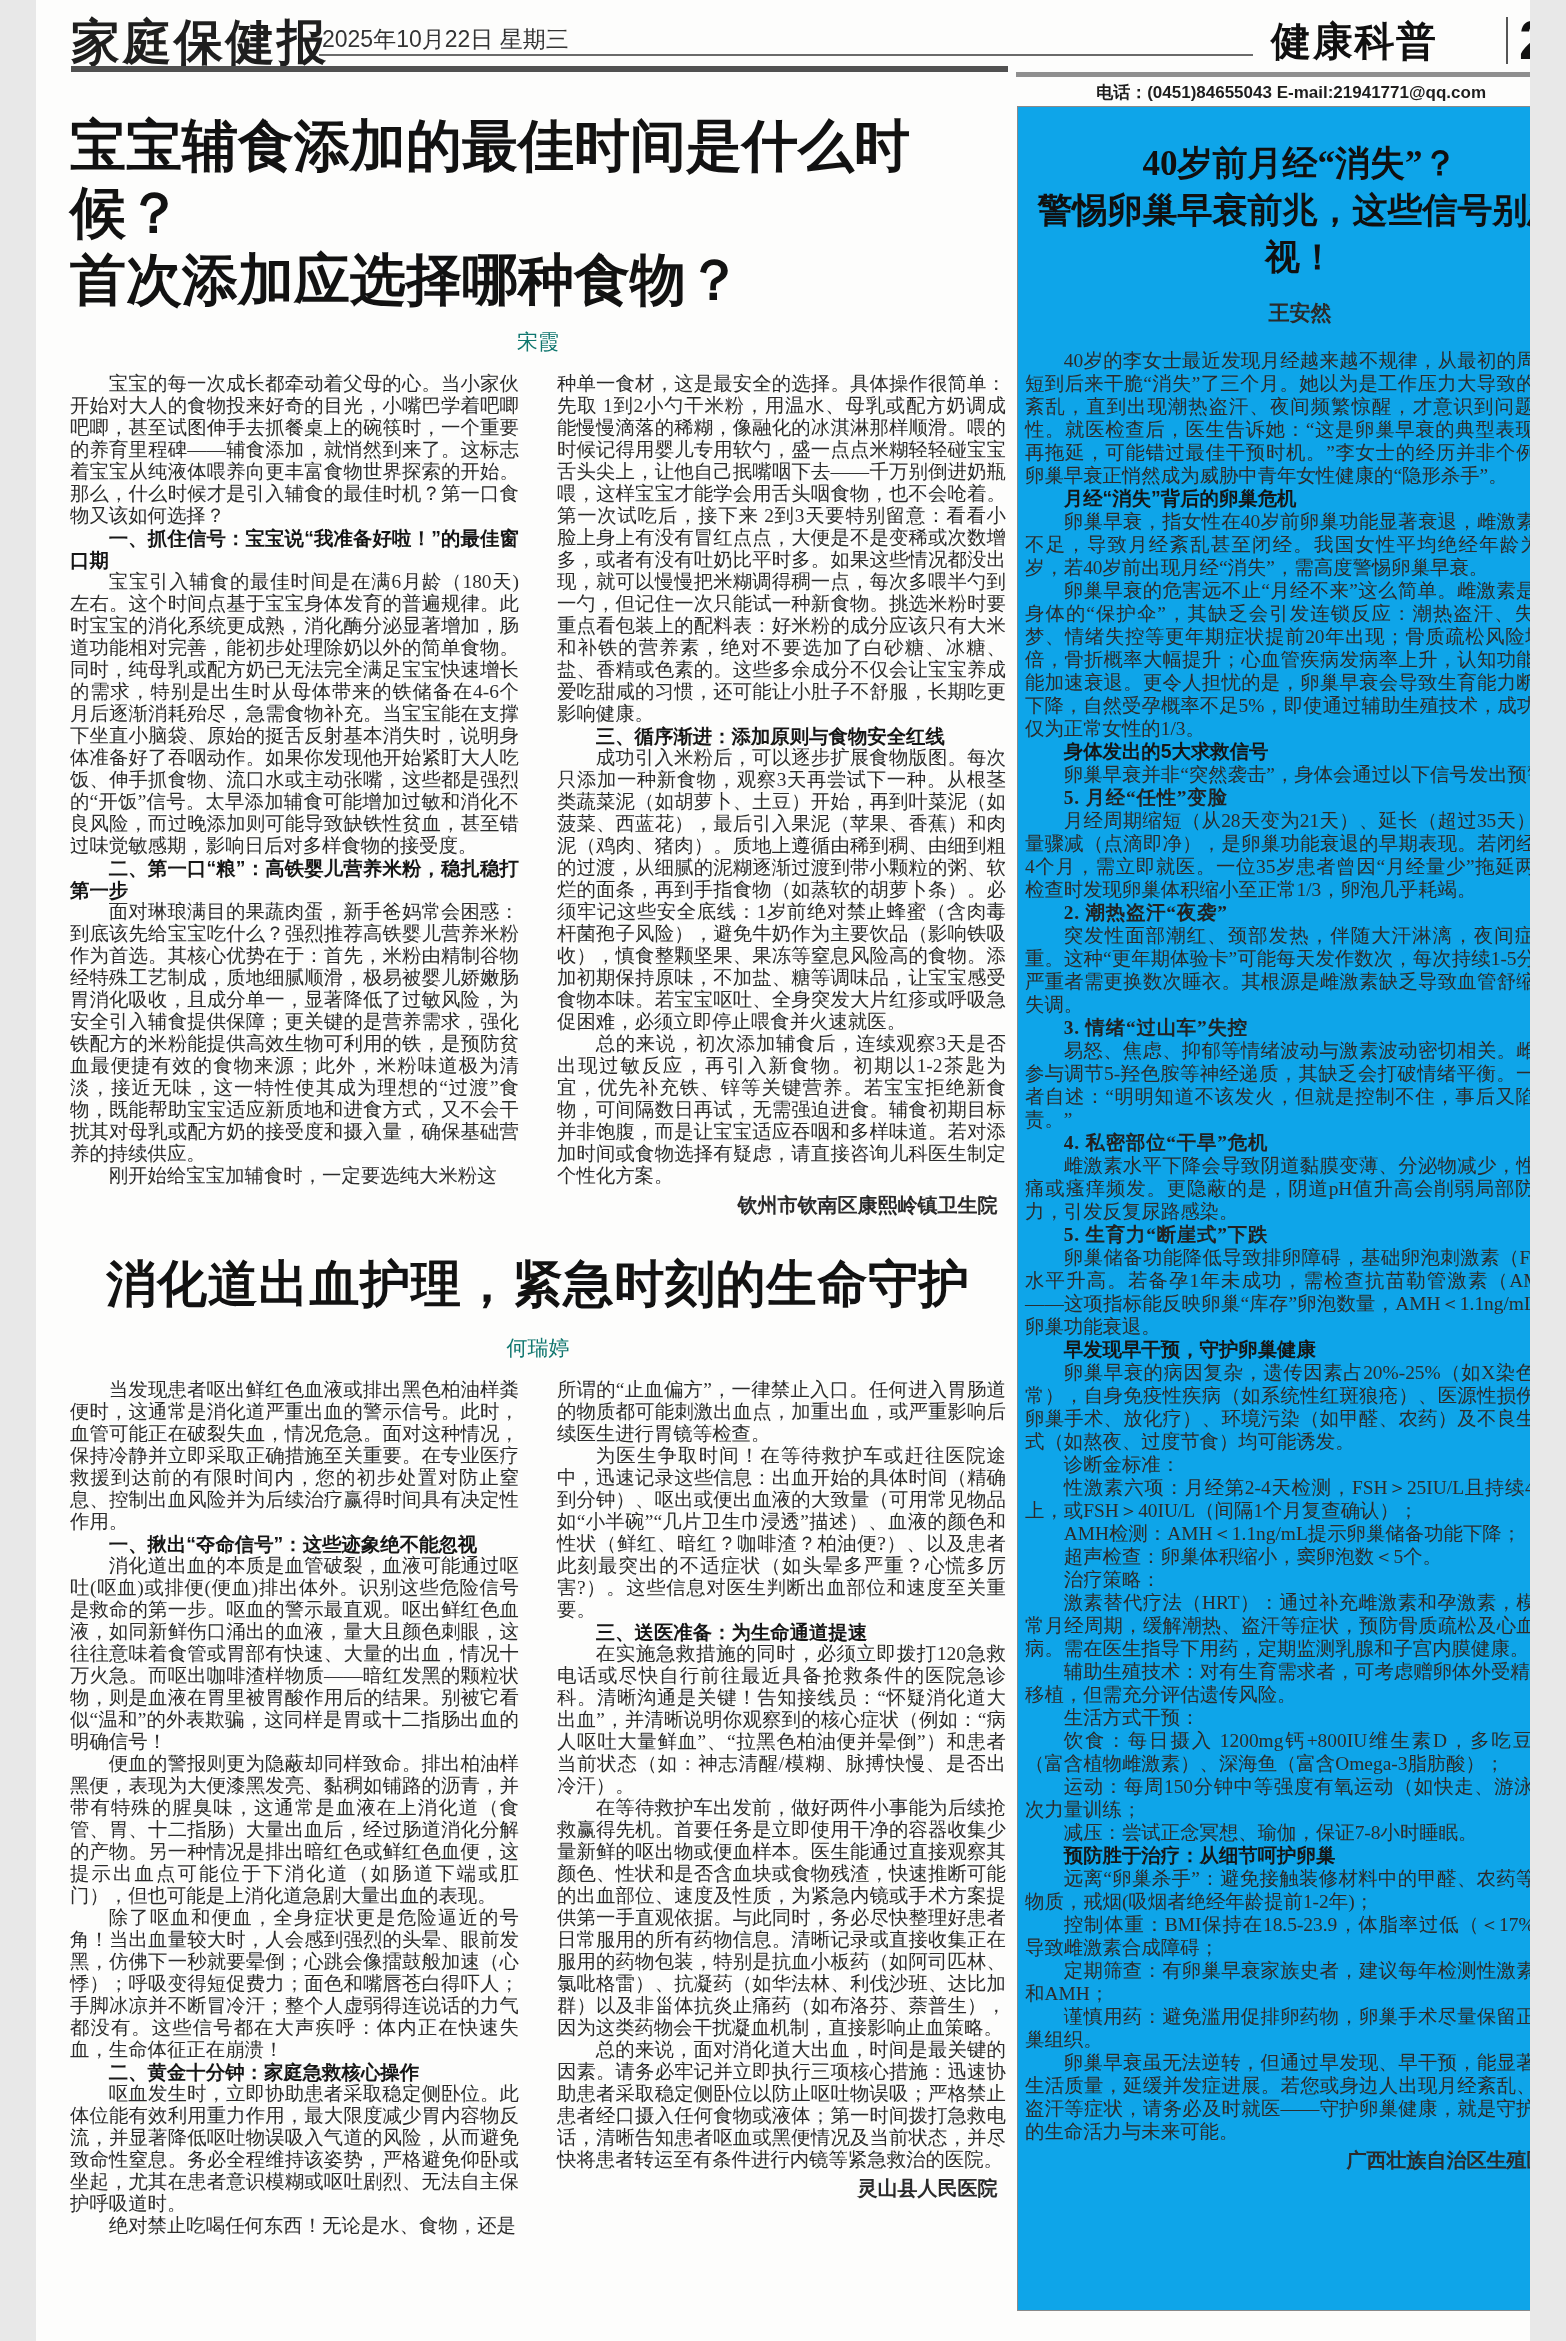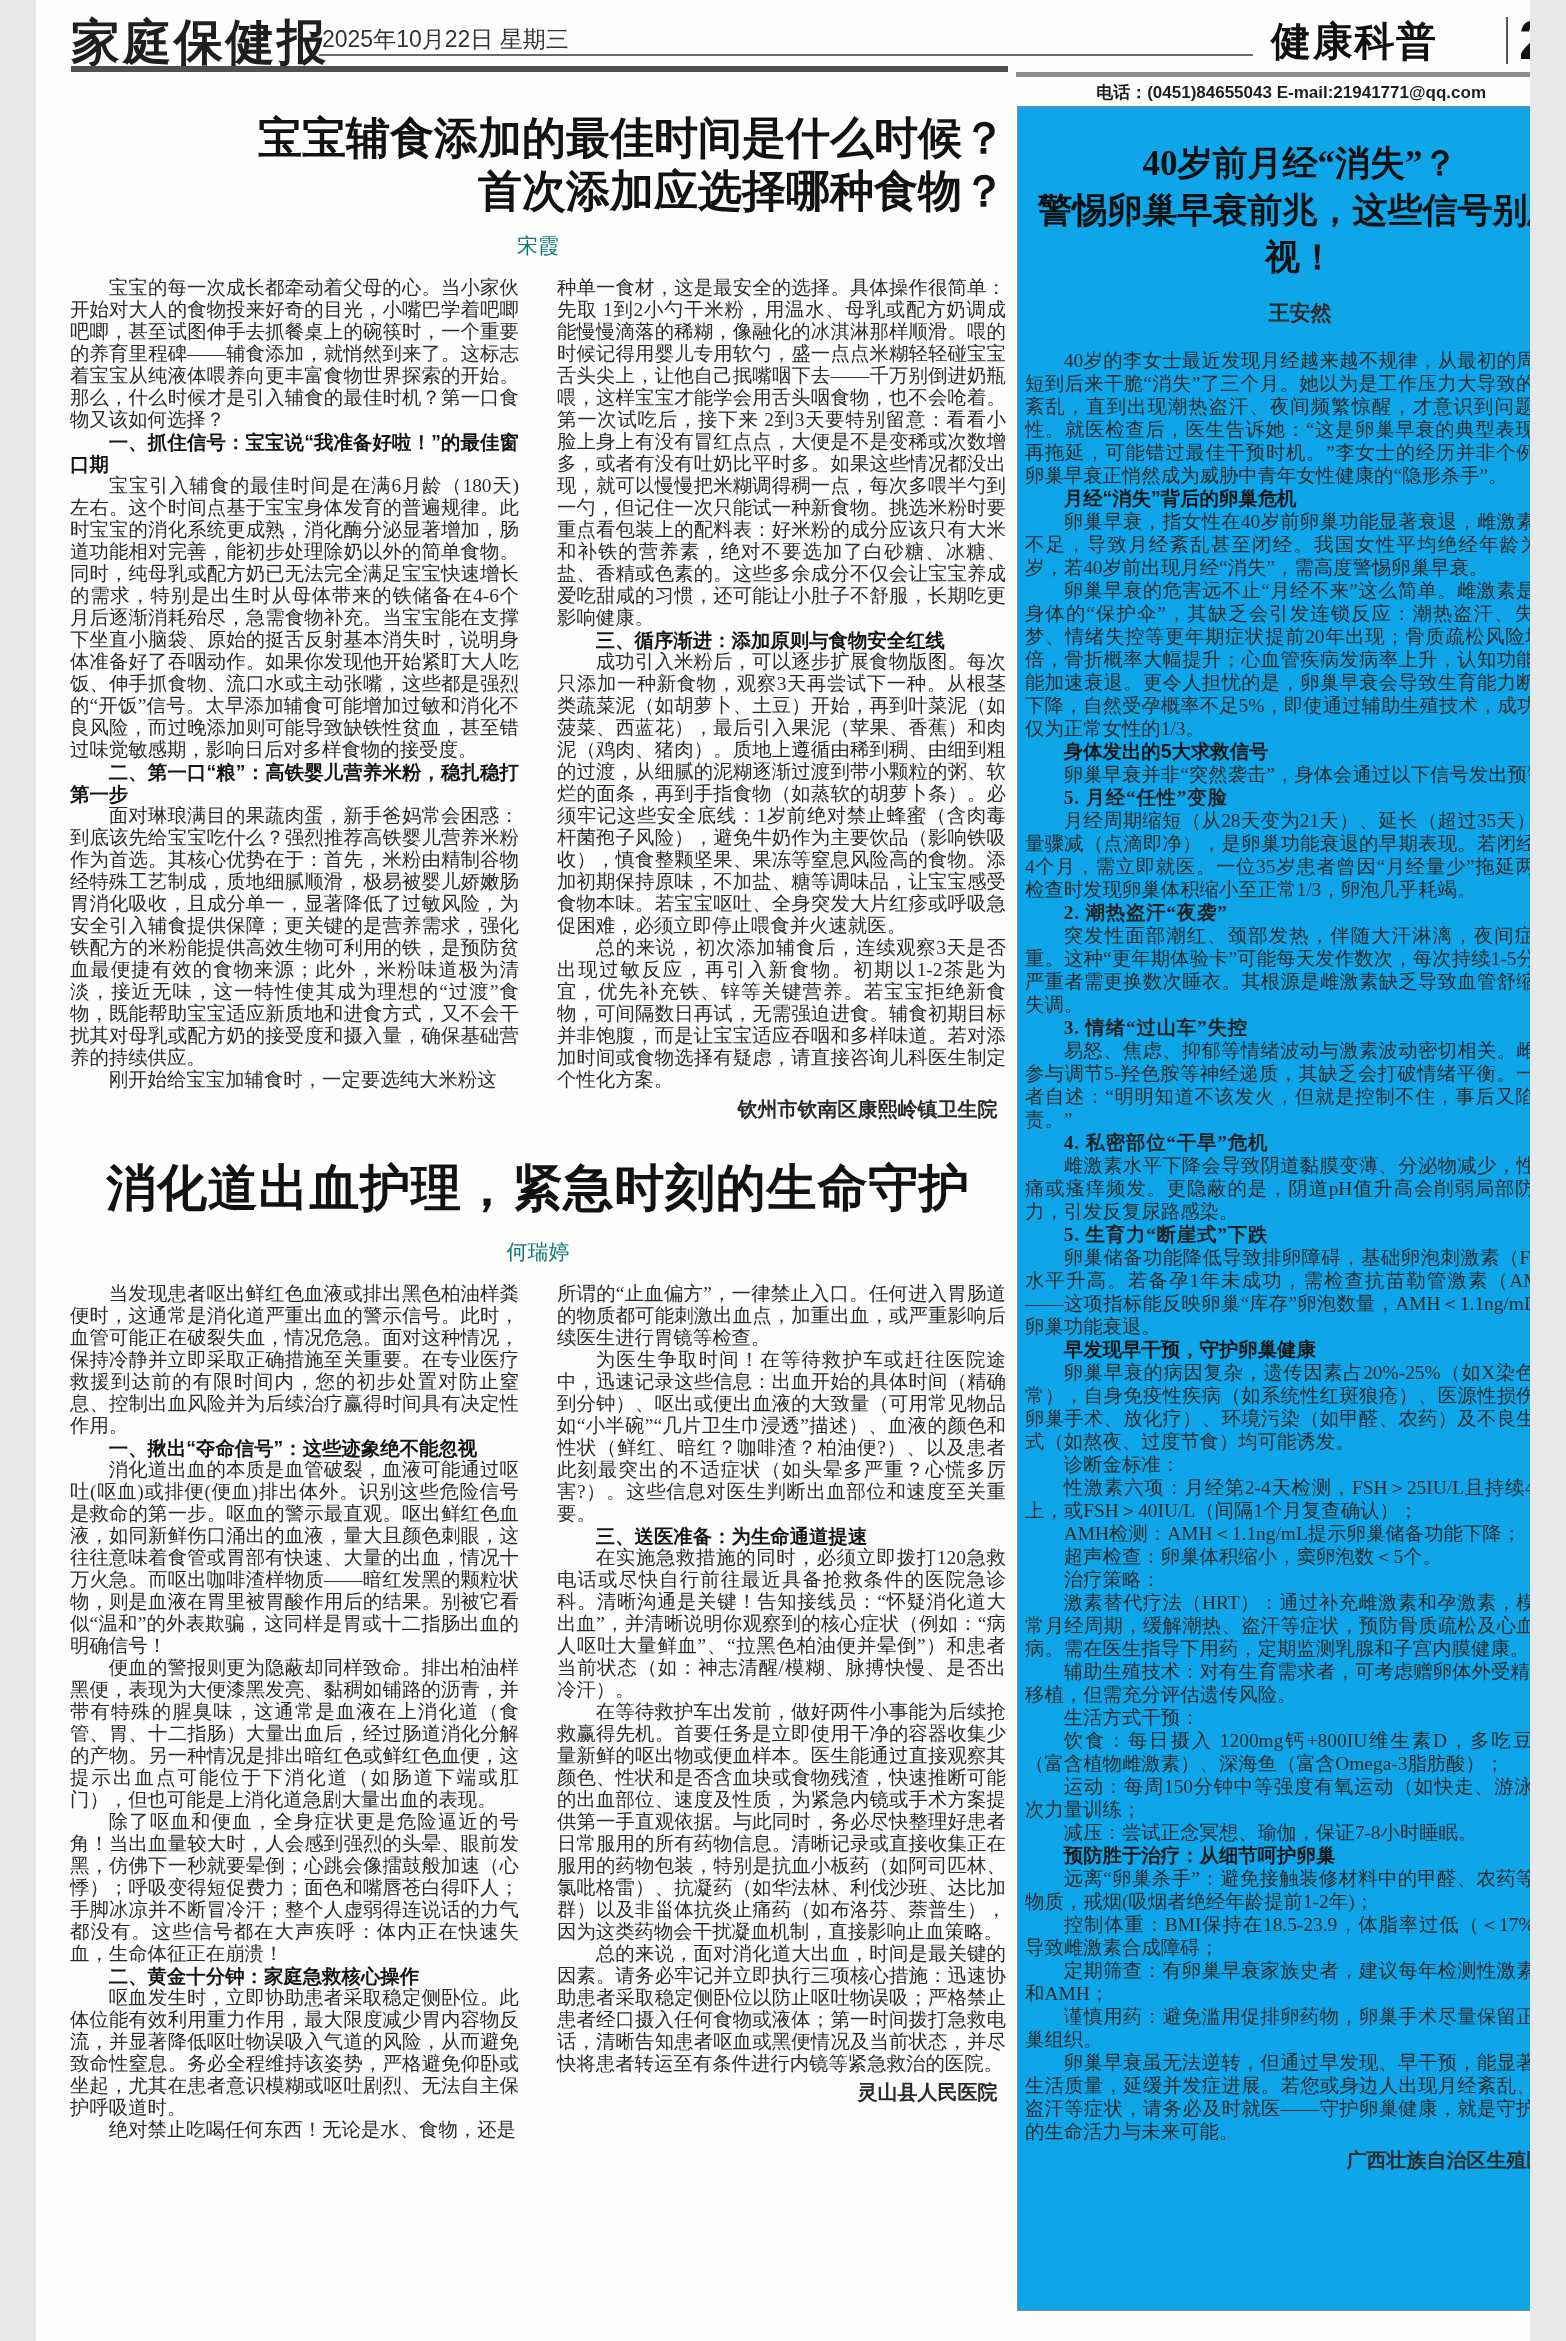--- a/index.html
+++ b/index.html
@@ -14,21 +14,21 @@
   .date-underline { position:absolute; left:283px; top:54px; width:934px; height:1.7px; background:#6a6a6a; }
   .hdr-bar-left  { position:absolute; left:35px;  top:66px; width:937px; height:5.9px; background:#515151; }
   .hdr-bar-right { position:absolute; left:980px; top:72px; width:582px; height:5px; background:#8f8f8f; }
   .section-title { position:absolute; left:1235px; top:13.5px; font-size:40px; font-weight:bold; color:#101010; letter-spacing:1.7px; }
   .pagenum-divider { position:absolute; left:1470px; top:17px; width:1.7px; height:47px; background:#555; }
   .page-number { position:absolute; left:1483px; top:7px; font-size:56px; font-weight:bold; font-family:"Liberation Sans", sans-serif; color:#111; }
   .contact { position:absolute; right:44px; top:81px; font-size:17px; font-weight:bold; color:#1d1d1d; font-family:"Liberation Sans", sans-serif; }
 
   
   .left-region { position:absolute; left:34px; top:108px; width:936px; }
-  .a-title1 { text-align:right; font-size:44px; font-weight:bold; line-height:1.2; color:#121212; margin:5px 0 0 0; }
+  .a-title1 { text-align:left; font-size:56px; font-weight:bold; line-height:1.2; color:#121212; margin:5px 0 0 0; }
   .a-title2 { text-align:center; font-size:50px; font-weight:bold; color:#121212; margin:16px; letter-spacing:0.8px; }
   .byline { text-align:center; font-size:21px; font-weight:normal; font-family:"Liberation Sans", sans-serif; color:#0f766e; margin:13.5px 0 17px 0; }
   .cols { display:flex; gap:38px; }
   .col { flex:1; min-width:0; font-size:19.4px; line-height:22px; text-align:justify; }
   .article2 { margin-top:35px; }
 
   
   .right-box {
     position:absolute; left:981px; top:106px; width:579px; height:2205px;
     border:0.8px solid #8a8a8a; box-sizing:border-box; background:#0ea5e9;

